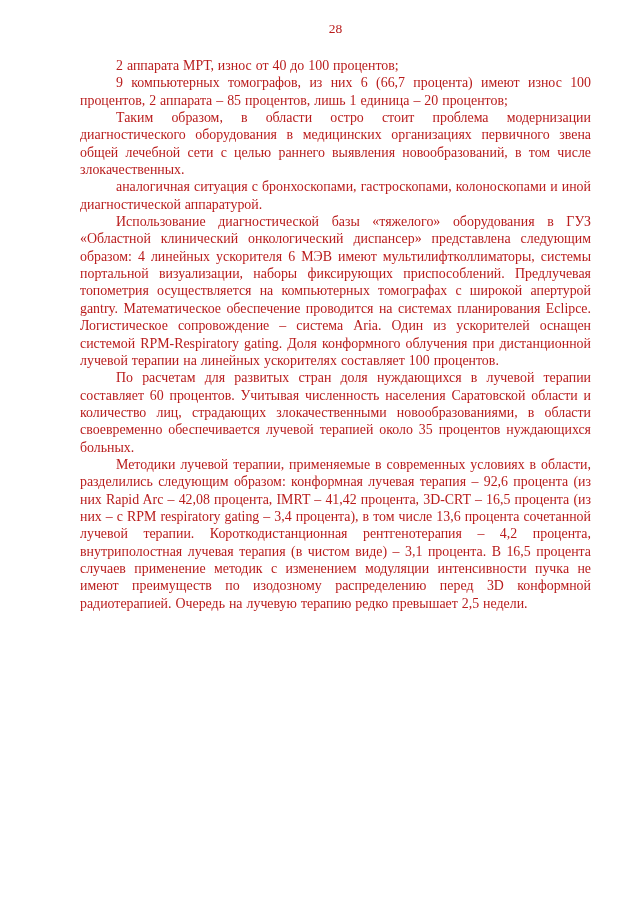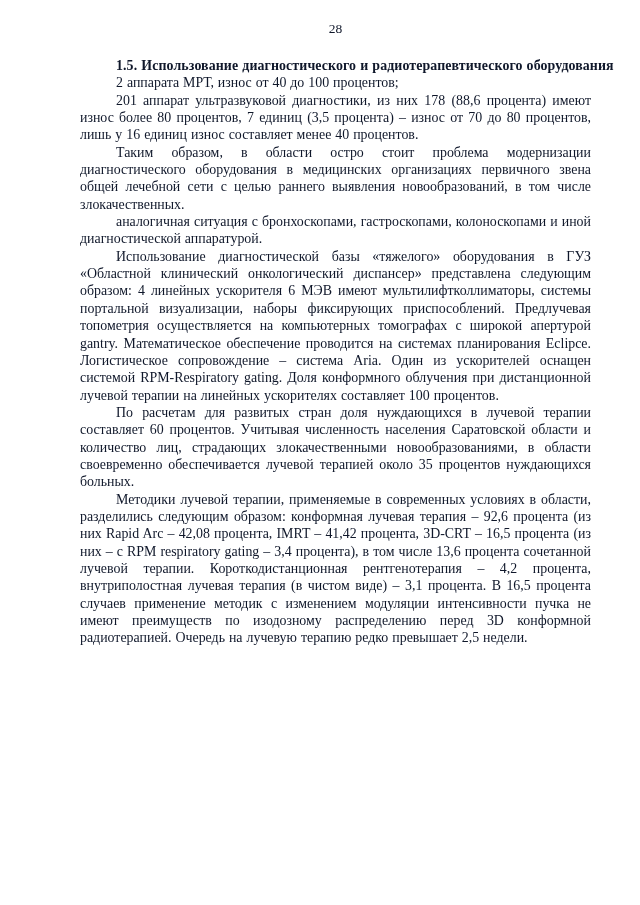--- a/index.html
+++ b/index.html
@@ -6,21 +6,21 @@
     margin: 0;
     padding: 0;
     background: #ffffff;
   }
   .page {
     position: relative;
     width: 640px;
     height: 685px;
     background: #ffffff;
     font-family: "Liberation Serif", serif;
-    color: #0f172a;
+    color: #b91c1c;
     overflow: hidden;
   }
   .page-number {
     position: absolute;
     top: 20px;
     left: 80px;
     width: 511px;
     text-align: center;
     font-size: 13.5px;
     line-height: 17px;
@@ -50,27 +50,26 @@
 </style>
 </head>
 <body>
 
 <div class="page">
 
   <div class="page-number">28</div>
 
   <div class="content">
 
-    <p class="heading">1.5. Использование диагностического и радиотерапевтического оборудования</p>
 
 
     <p>2 аппарата МРТ, износ от 40 до 100 процентов;</p>
 
+    <p>9 компьютерных томографов, из них 6 (66,7 процента) имеют износ 100 процентов, 2 аппарата – 85 процентов, лишь 1 единица – 20 процентов;</p>
 
-    <p>201 аппарат ультразвуковой диагностики, из них 178 (88,6 процента) имеют износ более 80 процентов, 7 единиц (3,5 процента) – износ от 70 до 80 процентов, лишь у 16 единиц износ составляет менее 40 процентов.</p>
 
 
     <p>Таким образом, в области остро стоит проблема модернизации диагностического оборудования в медицинских организациях первичного звена общей лечебной сети с целью раннего выявления новообразований, в том числе злокачественных.</p>
 
     <p>аналогичная ситуация с бронхоскопами, гастроскопами, колоноскопами и иной диагностической аппаратурой.</p>
 
     <p>Использование диагностической базы «тяжелого» оборудования в ГУЗ «Областной клинический онкологический диспансер» представлена следующим образом: 4 линейных ускорителя 6 МЭВ имеют мультилифтколлиматоры, системы портальной визуализации, наборы фиксирующих приспособлений. Предлучевая топометрия осуществляется на компьютерных томографах с широкой апертурой gantry. Математическое обеспечение проводится на системах планирования Eclipce. Логистическое сопровождение – система Aria. Один из ускорителей оснащен системой RPM-Respiratory gating. Доля конформного облучения при дистанционной лучевой терапии на линейных ускорителях составляет 100 процентов.</p>
 
 
     <p>По расчетам для развитых стран доля нуждающихся в лучевой терапии составляет 60 процентов. Учитывая численность населения Саратовской области и количество лиц, страдающих злокачественными новообразованиями, в области своевременно обеспечивается лучевой терапией около 35 процентов нуждающихся больных.</p>

